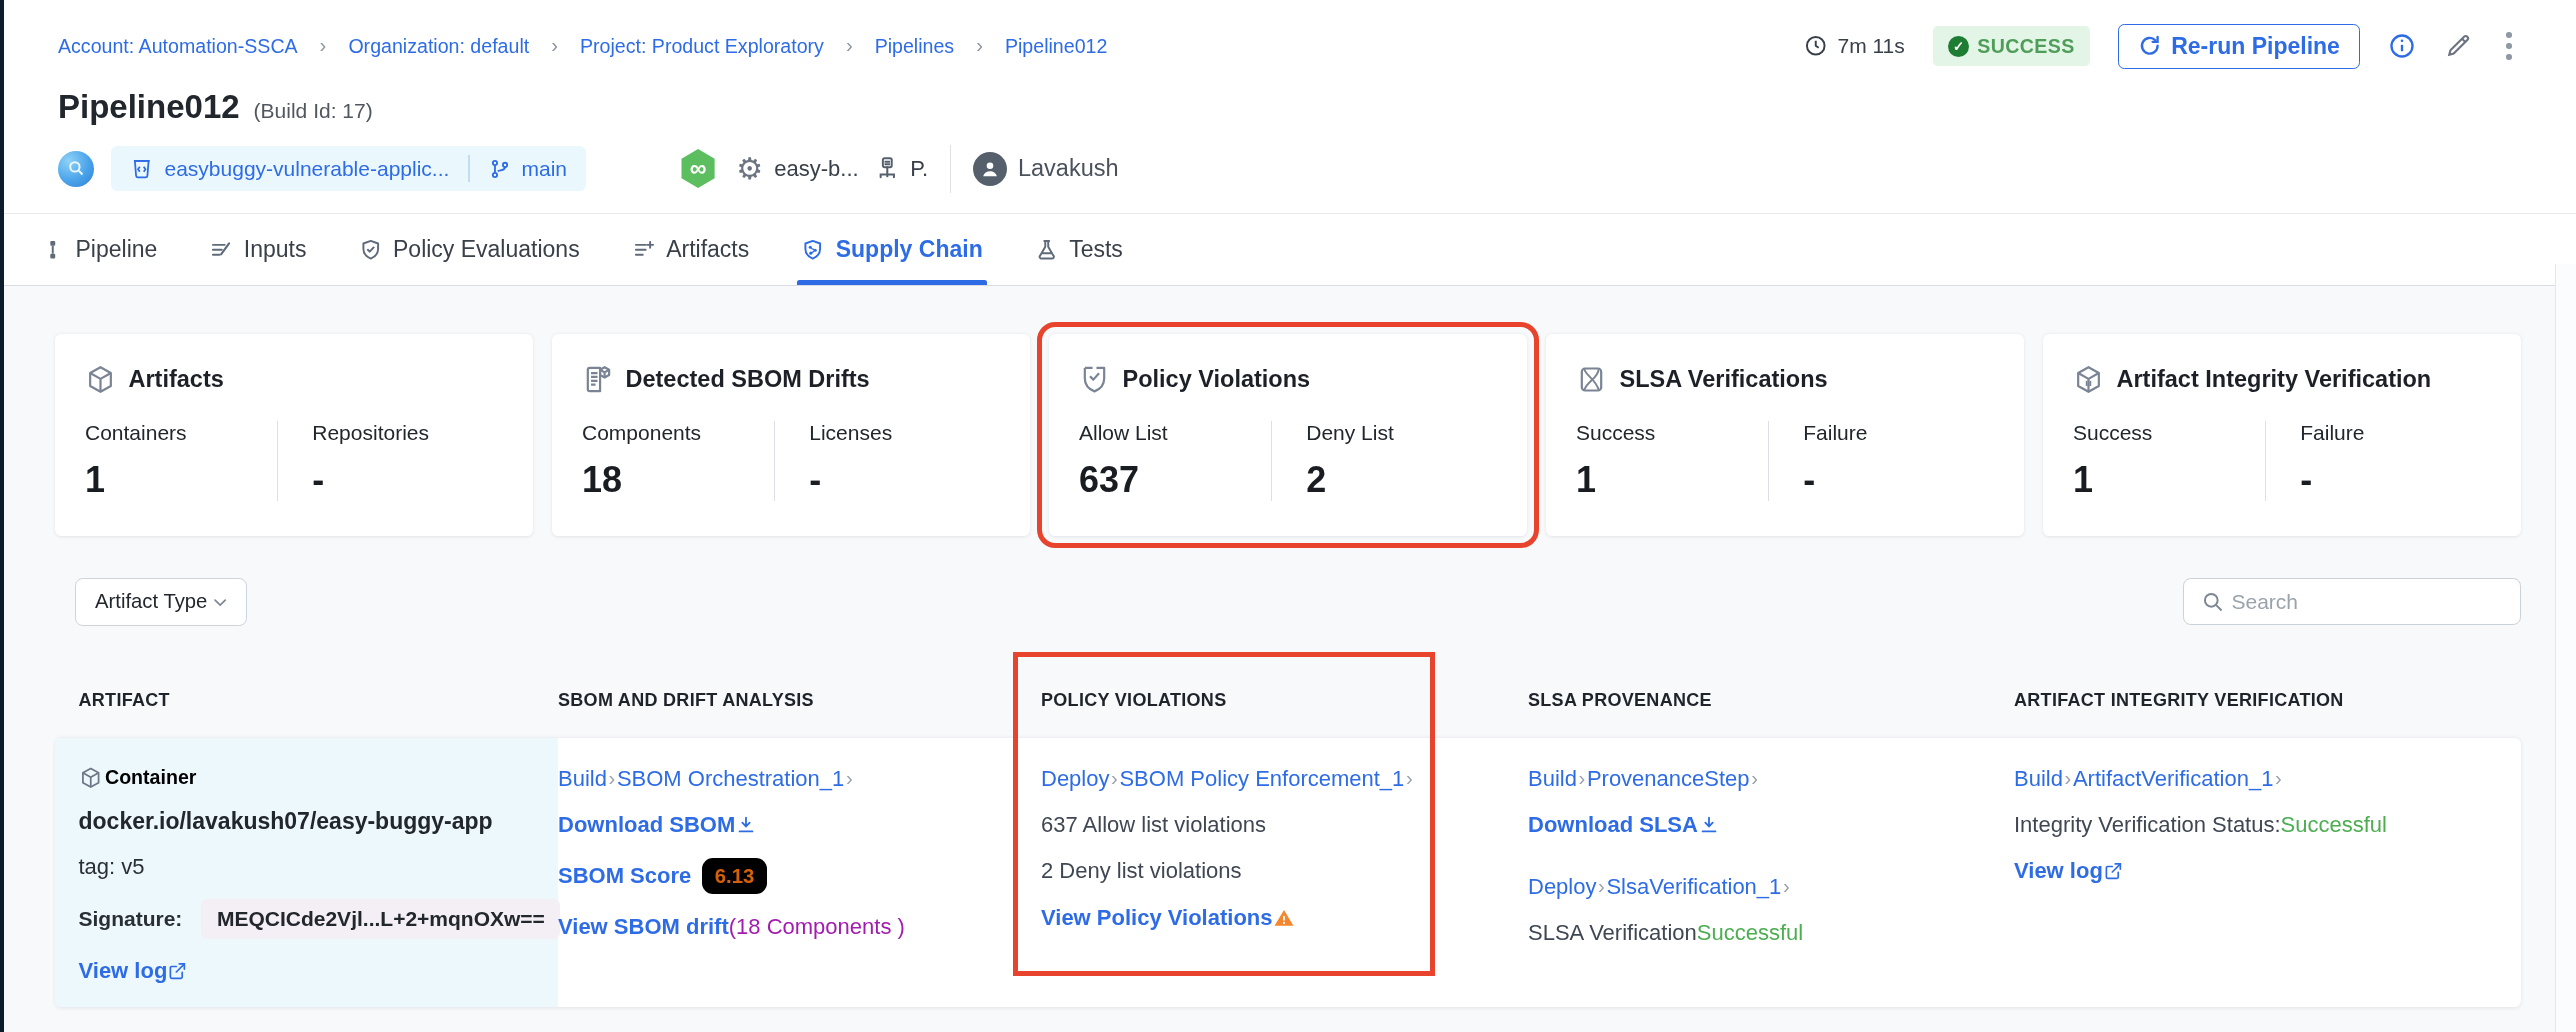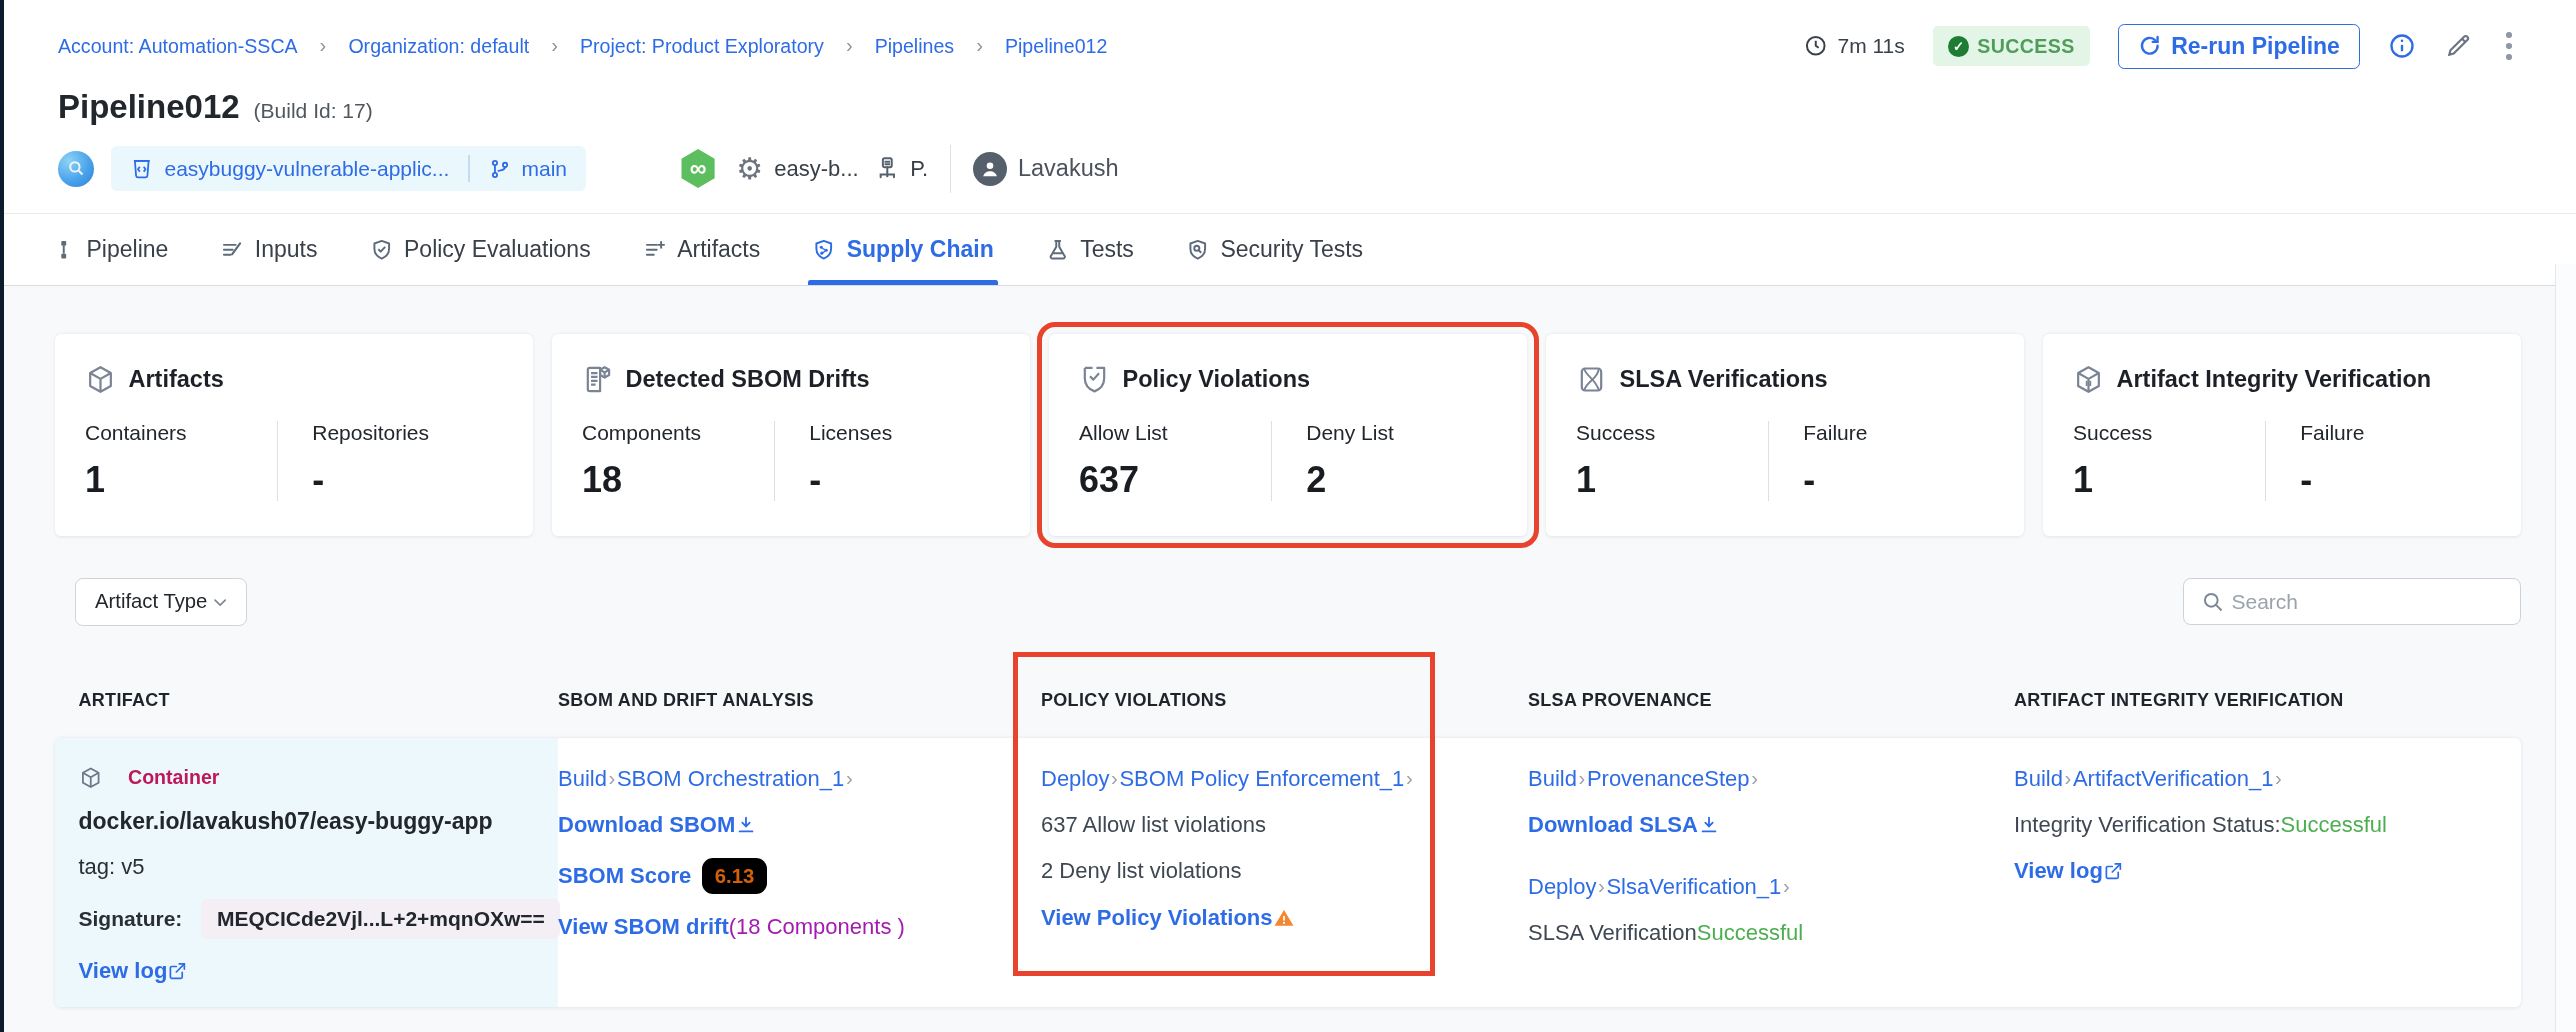--- a/index.html
+++ b/index.html
@@ -39,21 +39,21 @@
   .pill-div { width:1.6px; height:26.6px; background:#c3ddee; margin:0 7.8px; }
   .meta-gap { width:94px; }
   .hex-badge { width:36px; height:39px; background:#5cbe5f; clip-path:polygon(50% 0%,96% 25%,96% 75%,50% 100%,4% 75%,4% 25%); display:flex; align-items:center; justify-content:center; color:#fff; font-size:23.5px; font-weight:700; margin-right:20.3px; }
   .gear { font-size:30px; color:#6b7480; margin-right:11px; line-height:1; }
   .meta-text { font-size:22px; color:#394049; }
   .meta-sep { width:0.8px; height:48px; background:#dde1e6; margin:0 22px; }
   .avatar { width:34px; height:34px; border-radius:50%; background:#56606c; display:flex; align-items:center; justify-content:center; margin-right:11px; }
   .user-name { font-size:23.5px; color:#4b525b; }
 
   
-  .tabbar { background:#fff; display:flex; align-items:stretch; gap:52px; padding:0 52px; height:72px; border-bottom:0.8px solid #d9dde3; }
+  .tabbar { background:#fff; display:flex; align-items:stretch; gap:52px; padding:0 41px; height:72px; border-bottom:0.8px solid #d9dde3; }
   .tab { position:relative; display:flex; align-items:center; gap:11px; font-size:23px; color:#394049; font-weight:500; cursor:pointer; }
   .tab .t-ico { color:#5f6b7a; display:flex; }
   .tab.active { color:#2e6ce6; font-weight:600; }
   .tab.active .t-ico { color:#2e6ce6; }
   .tab.active::after { content:""; position:absolute; left:-4.7px; right:-4.7px; bottom:0; height:4.7px; background:#2e6ce6; border-radius:2.3px 2.3px 0 0; }
 
   
   .content { padding:48px 55px 0 55px; position:relative; }
   .cards { display:flex; gap:19px; }
   .card { flex:1; background:#fff; border-radius:6.3px; box-shadow:0 0.8px 3.1px rgba(40,41,61,.10); padding:30px 30px 26.6px 30px; min-height:202px; }
@@ -82,21 +82,21 @@
   .th:first-child { padding-left:23.5px; }
   .trow { display:grid; grid-template-columns:503px 483px 487px 486px 1fr; background:#fff; border-radius:6.3px; box-shadow:0 0.8px 3.9px rgba(40,41,61,.10); min-height:246px; overflow:hidden; }
   .cell { padding:28px 19px 23.5px 0; display:flex; flex-direction:column; gap:20.3px; align-items:flex-start; font-size:22px; color:#3f4753; }
   .cell.artifact-cell { background:#edf8fd; padding-left:23.5px; padding-right:23.5px; gap:19px; }
   .cell-line { display:flex; align-items:center; gap:0; }
   .cell-link { color:#2e6ce6; font-weight:500; cursor:pointer; }
   .cell-link.strong { font-weight:600; }
   .crumb-sep { color:#9aa0a8; font-size:20.3px; padding:0 1.6px; }
   .plain { color:#3f4753; font-weight:500; }
   .green { color:#4cae50; font-weight:500; }
-  .art-type { display:flex; align-items:center; gap:26px; font-size:19.6px; font-weight:600; color:#be185d; }
+  .art-type { display:flex; align-items:center; gap:3px; font-size:19.6px; font-weight:600; color:#000000; }
   .art-type .c-ico { color:#6d7787; display:flex; }
   .art-name { font-size:23px; font-weight:700; color:#22272d; }
   .sig-row { display:flex; align-items:center; gap:19px; }
   .sig-label { font-size:21px; font-weight:600; color:#2a2f36; }
   .sig-pill { background:#f3eff5; border-radius:6.3px; padding:7.8px 15.6px; font-size:21px; font-weight:600; color:#22272d; }
   .score-badge { background:#000000; color:#d4610a; font-weight:700; font-size:20.3px; border-radius:11px; padding:6.3px 12.5px; margin-left:11px; }
   .note { color:#a21caf; font-weight:500; }
   .gap-up { margin-top:15.6px; }
 
   .annotation-rect { position:absolute; left:958px; top:-30px; width:422px; height:324px; border:5.5px solid #e8432c; pointer-events:none; z-index:20; }
@@ -280,30 +280,20 @@
   </div>
   <div class="tab">
     <span class="t-ico">
       <svg width="23.5" height="23.5" viewBox="0 0 24 24" fill="none" stroke="currentColor" stroke-width="2" stroke-linecap="round" stroke-linejoin="round">
           <path d="M9.5 3h5M10.5 3v6l-5 8.5A2 2 0 0 0 7.2 21h9.6a2 2 0 0 0 1.7-3.5L13.5 9V3"></path>
           <path d="M8 15.5h8"></path>
         </svg>
     </span>
     <span>Tests</span>
   </div>
-  <div class="tab">
-    <span class="t-ico">
-      <svg width="23.5" height="23.5" viewBox="0 0 24 24" fill="none" stroke="currentColor" stroke-width="2" stroke-linejoin="round">
-          <path d="M12 3l7.5 2.6V11c0 4.8-3 8.2-7.5 10-4.5-1.8-7.5-5.2-7.5-10V5.6L12 3z"></path>
-          <circle cx="11" cy="10.5" r="2.6"></circle>
-          <path d="M13 12.5l2.5 2.5"></path>
-        </svg>
-    </span>
-    <span>Security Tests</span>
-  </div>
 </div>
 
 <div class="content">
 
   <div class="cards">
 
     <div class="card">
       <div class="card-head">
         <span class="c-ico">
           <svg width="31" height="31" viewBox="0 0 24 24" fill="none" stroke="#7a8494" stroke-width="1.7" stroke-linejoin="round">

